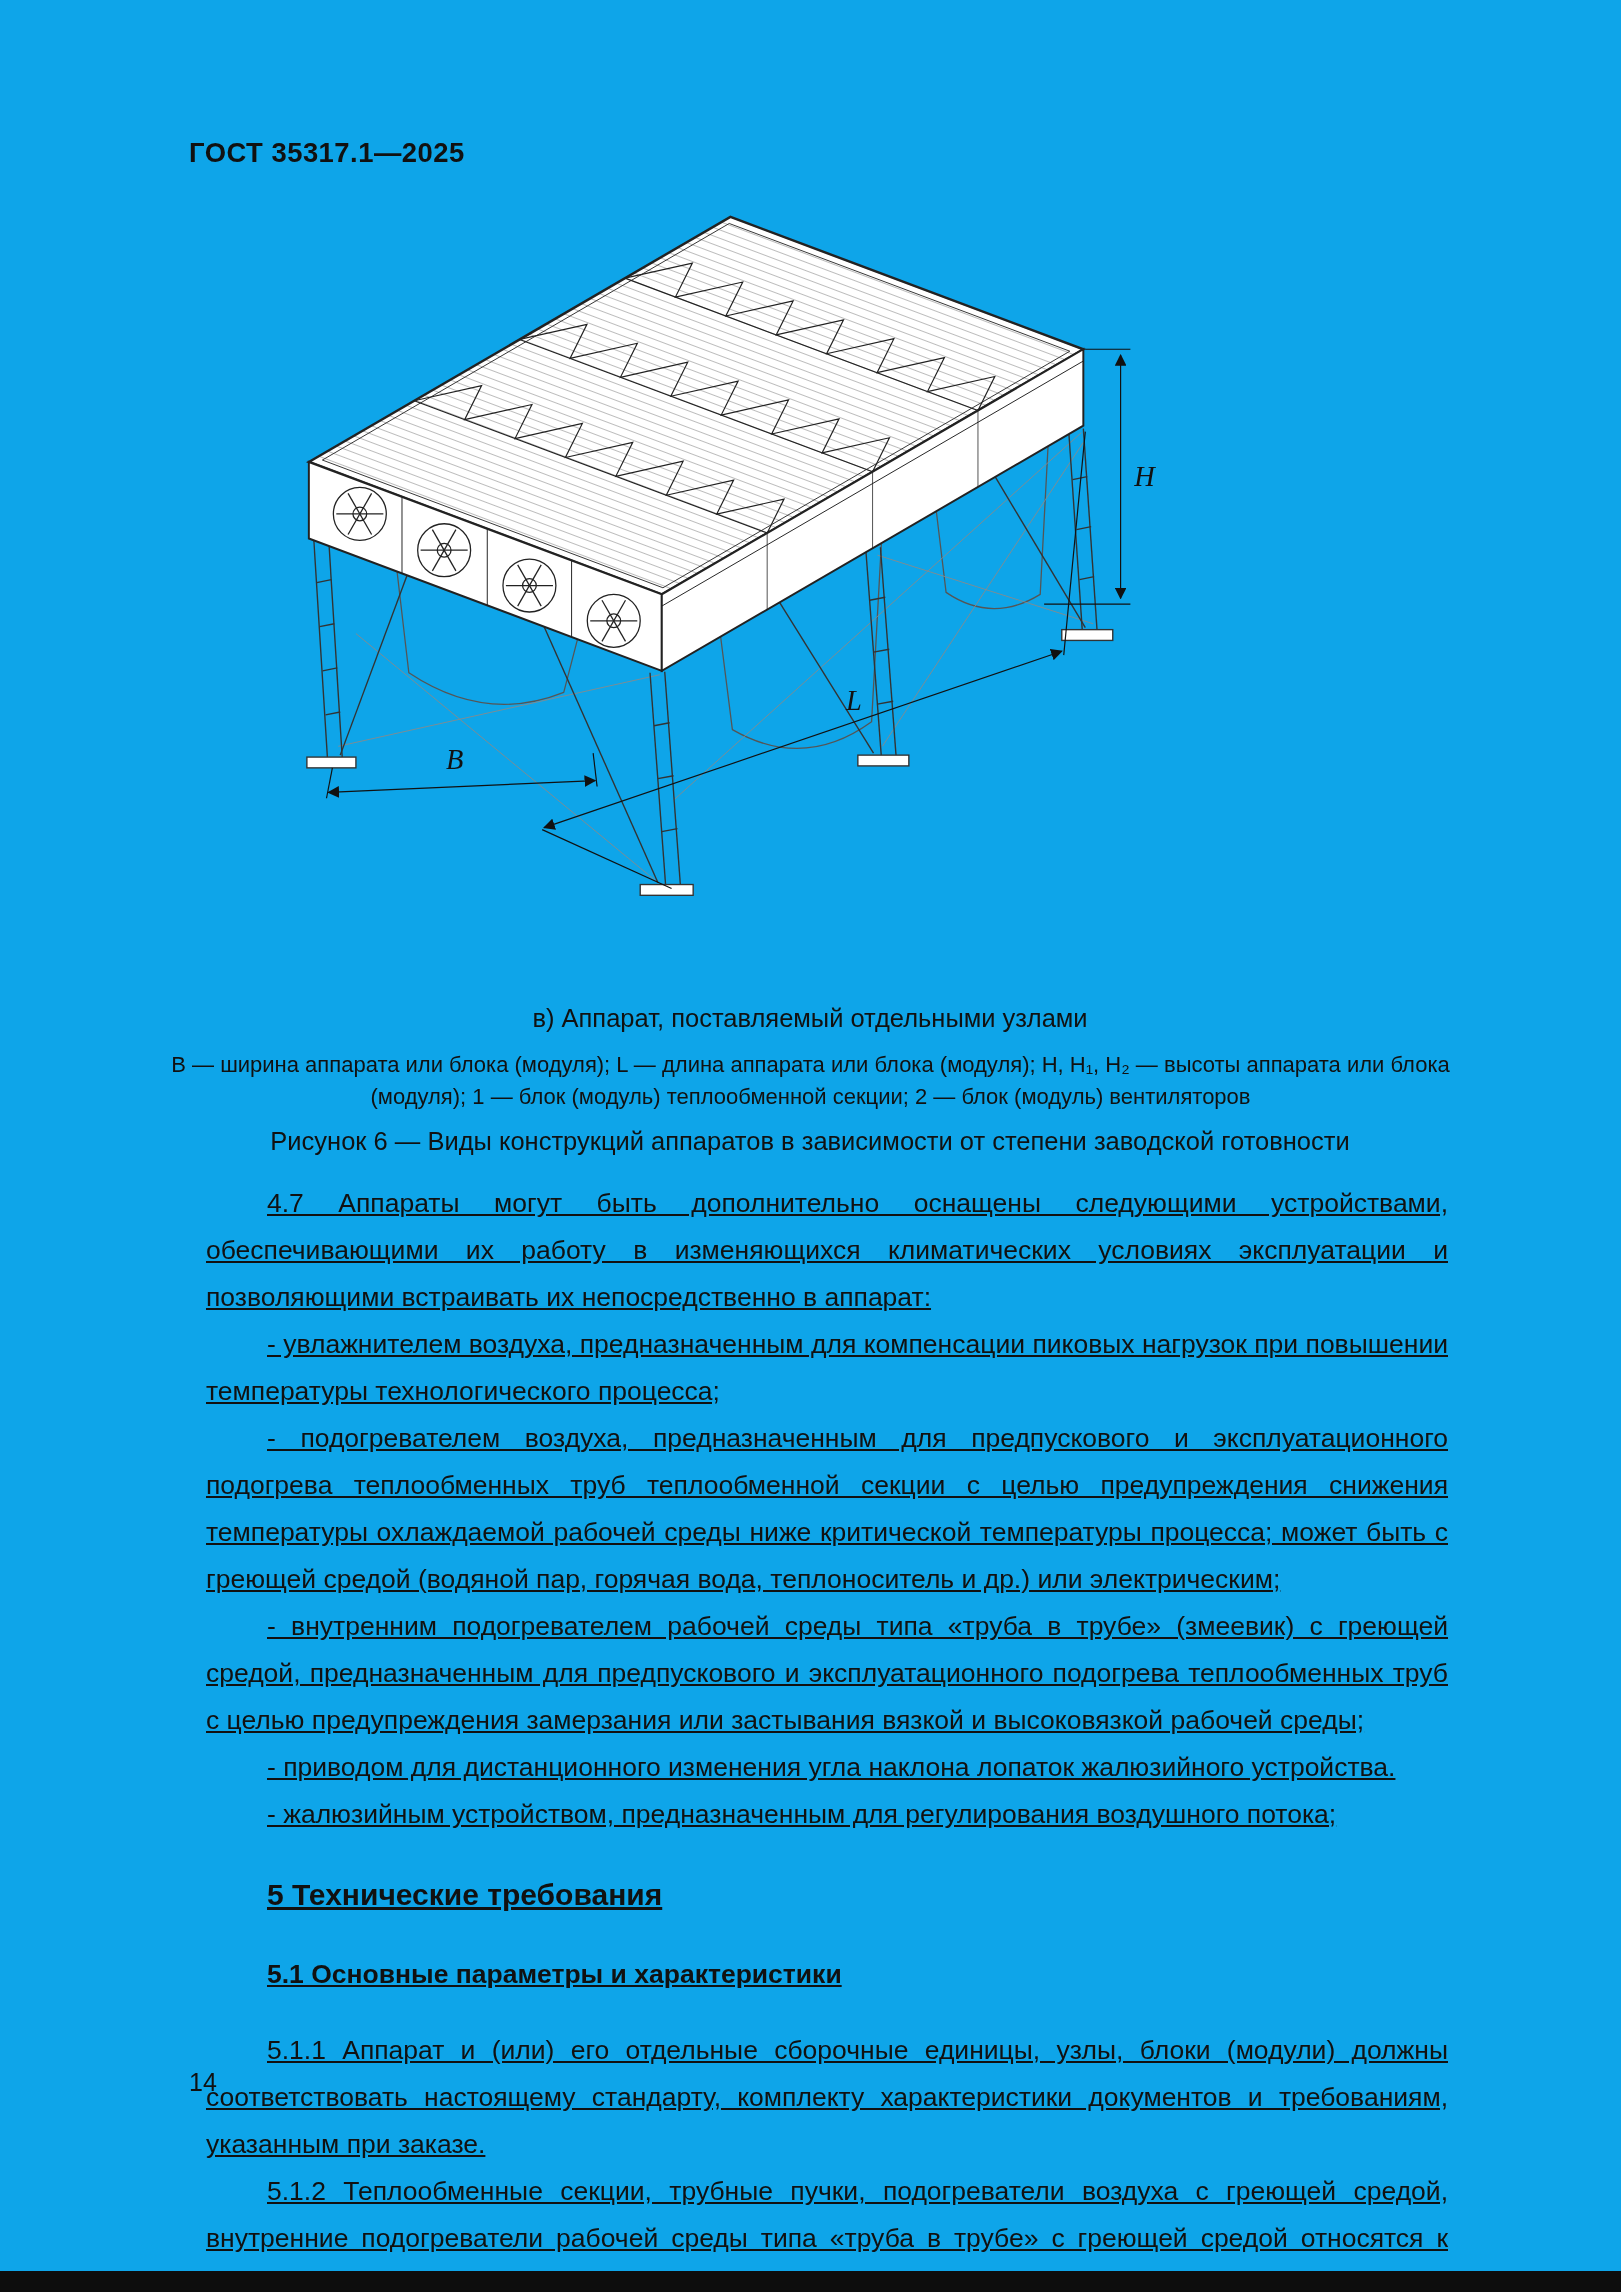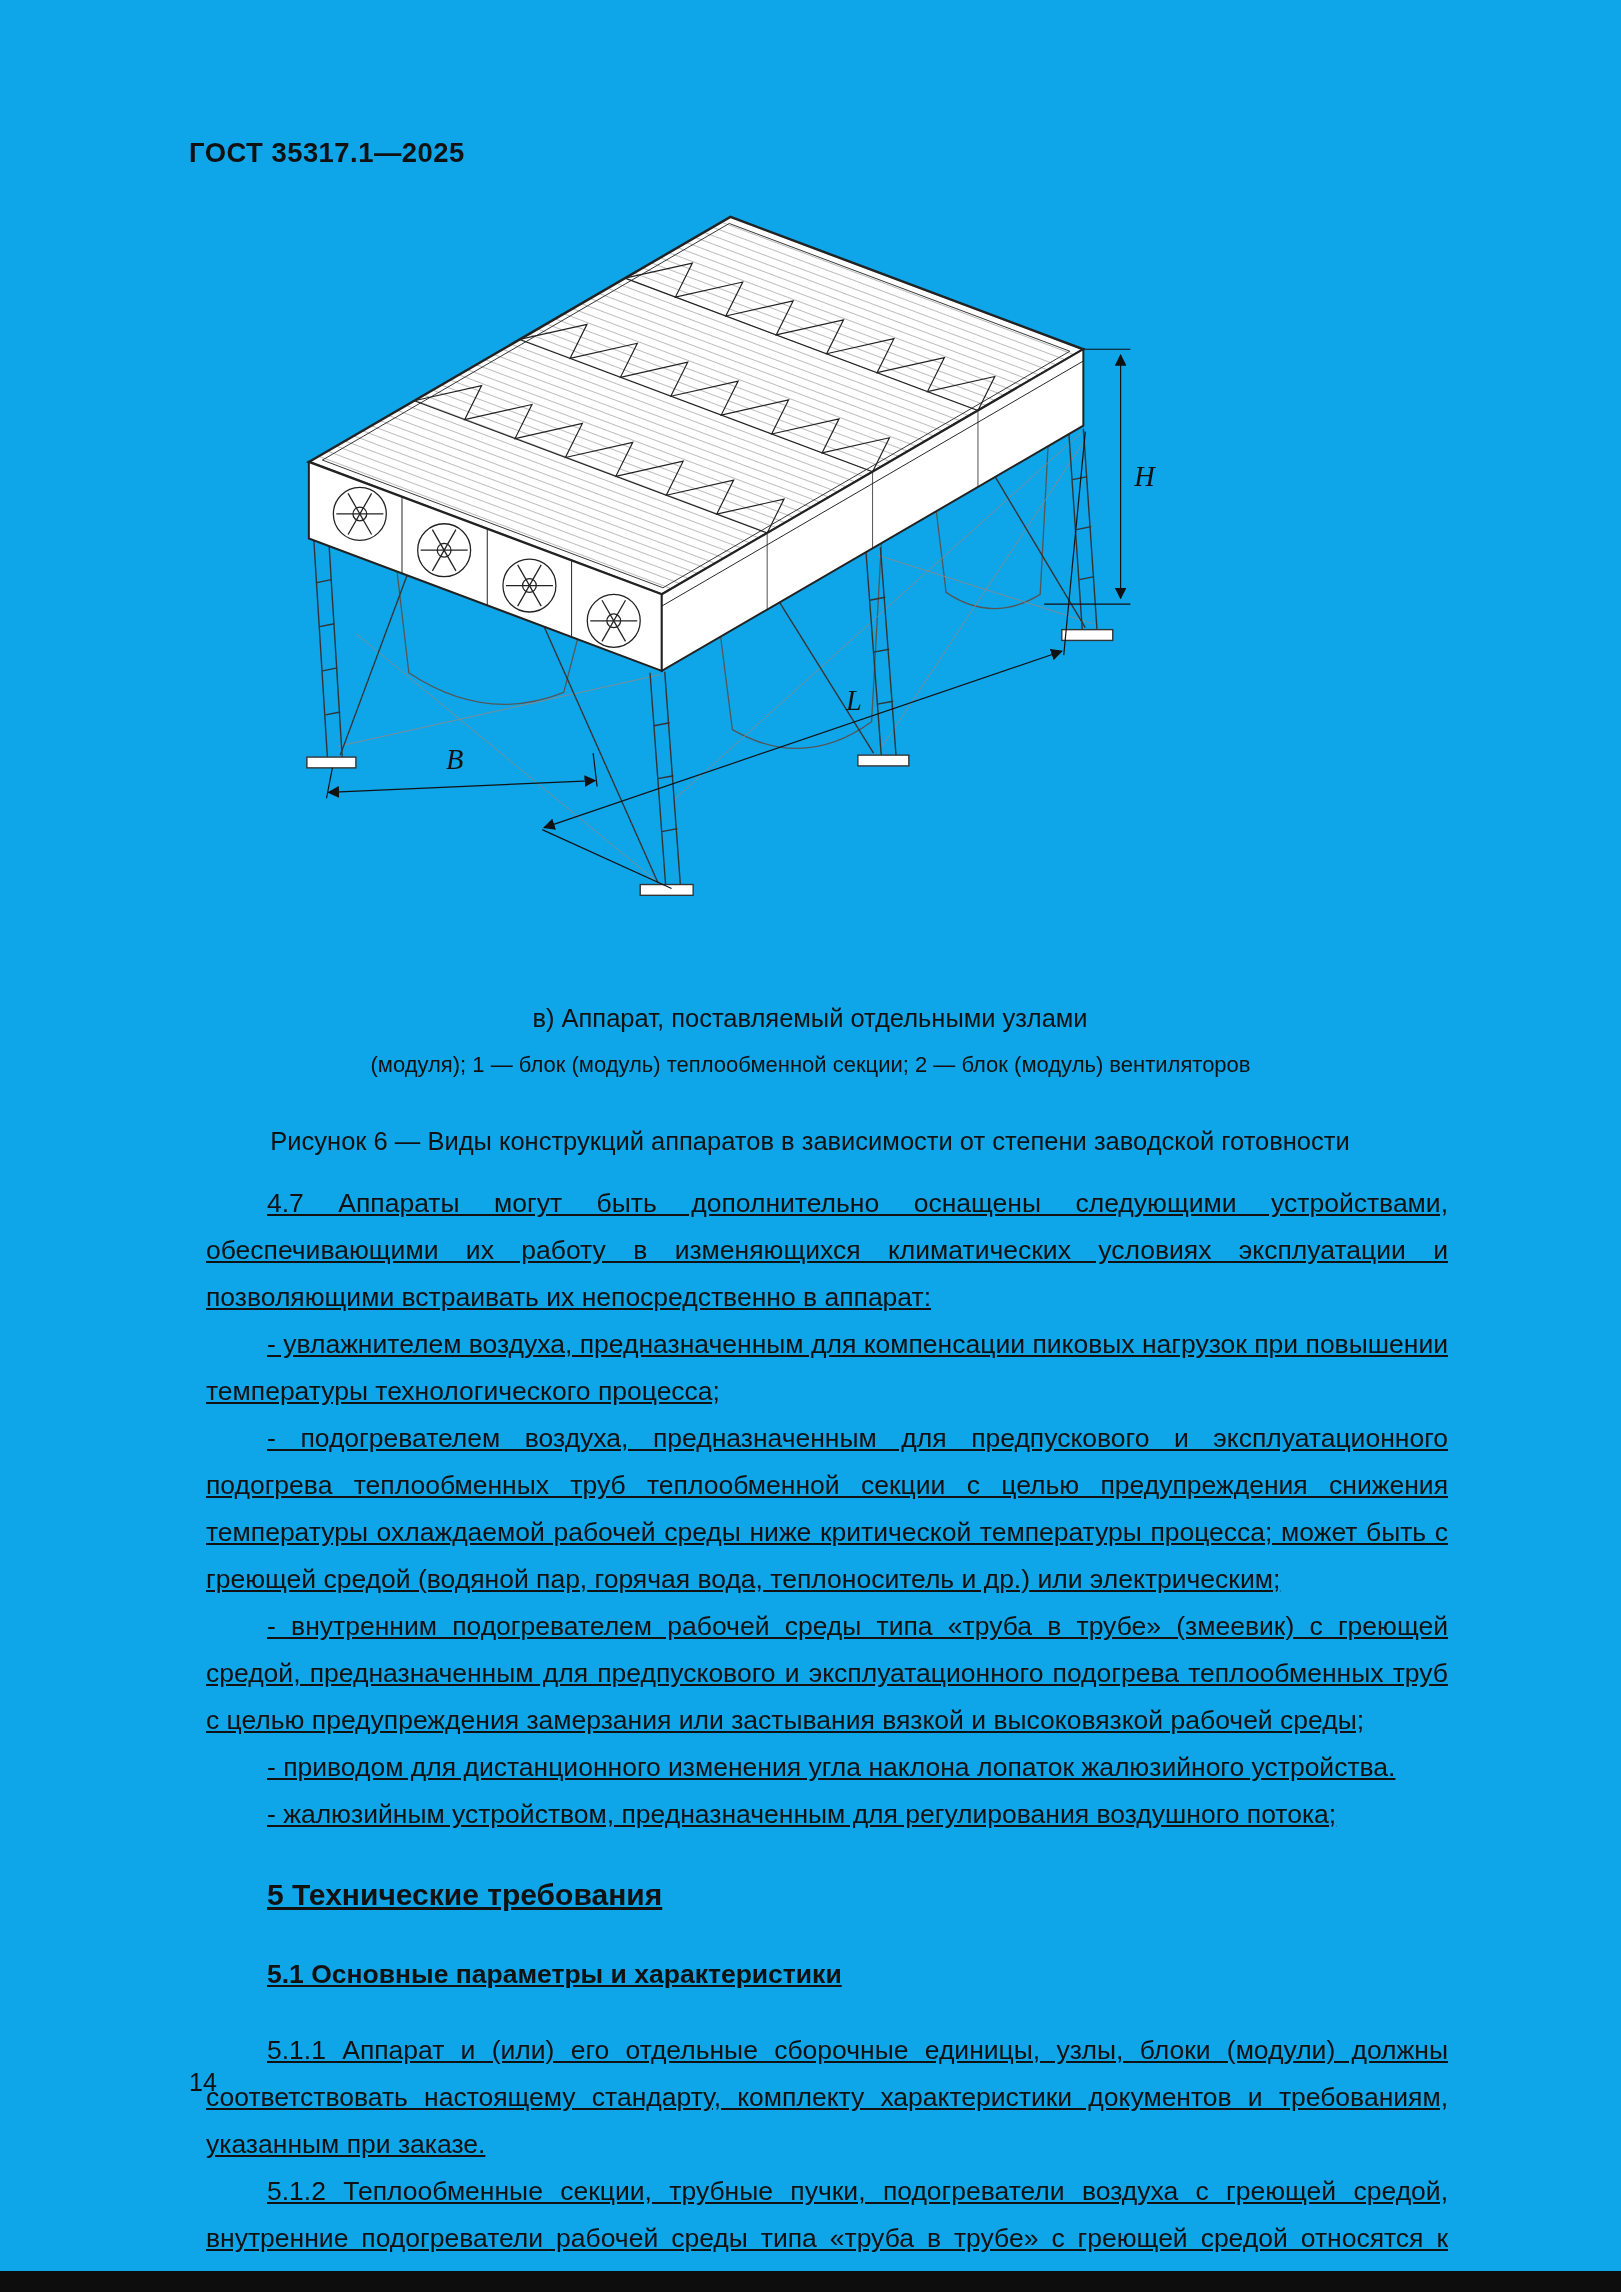--- a/index.html
+++ b/index.html
@@ -155,20 +155,21 @@
       </g>
       <text class="dimtext" x="902" y="280">H</text>
       <text class="dimtext" x="608" y="508">L</text>
       <text class="dimtext" x="200" y="568">B</text>
     </svg>
   </div>
 
   <div class="subcaption">в) Аппарат, поставляемый отдельными узлами</div>
 
   <div class="legend">
+    <div>В — ширина аппарата или блока (модуля); L — длина аппарата или блока (модуля); H, H₁, H₂ — высоты аппарата или блока</div>
     <div>(модуля); 1 — блок (модуль) теплообменной секции; 2 — блок (модуль) вентиляторов</div>
   </div>
 
   <div class="figcaption">Рисунок 6 — Виды конструкций аппаратов в зависимости от степени заводской готовности</div>
 
   <div class="bodytext">
     <p>4.7 Аппараты могут быть дополнительно оснащены следующими устройствами, обеспечивающими их работу в изменяющихся климатических условиях эксплуатации и позволяющими встраивать их непосредственно в аппарат:</p>
     <p>- увлажнителем воздуха, предназначенным для компенсации пиковых нагрузок при повышении температуры технологического процесса;</p>
     <p>- подогревателем воздуха, предназначенным для предпускового и эксплуатационного подогрева теплообменных труб теплообменной секции с целью предупреждения снижения температуры охлаждаемой рабочей среды ниже критической температуры процесса; может быть с греющей средой (водяной пар, горячая вода, теплоноситель и др.) или электрическим;</p>
     <p>- внутренним подогревателем рабочей среды типа «труба в трубе» (змеевик) с греющей средой, предназначенным для предпускового и эксплуатационного подогрева теплообменных труб с целью предупреждения замерзания или застывания вязкой и высоковязкой рабочей среды;</p>

